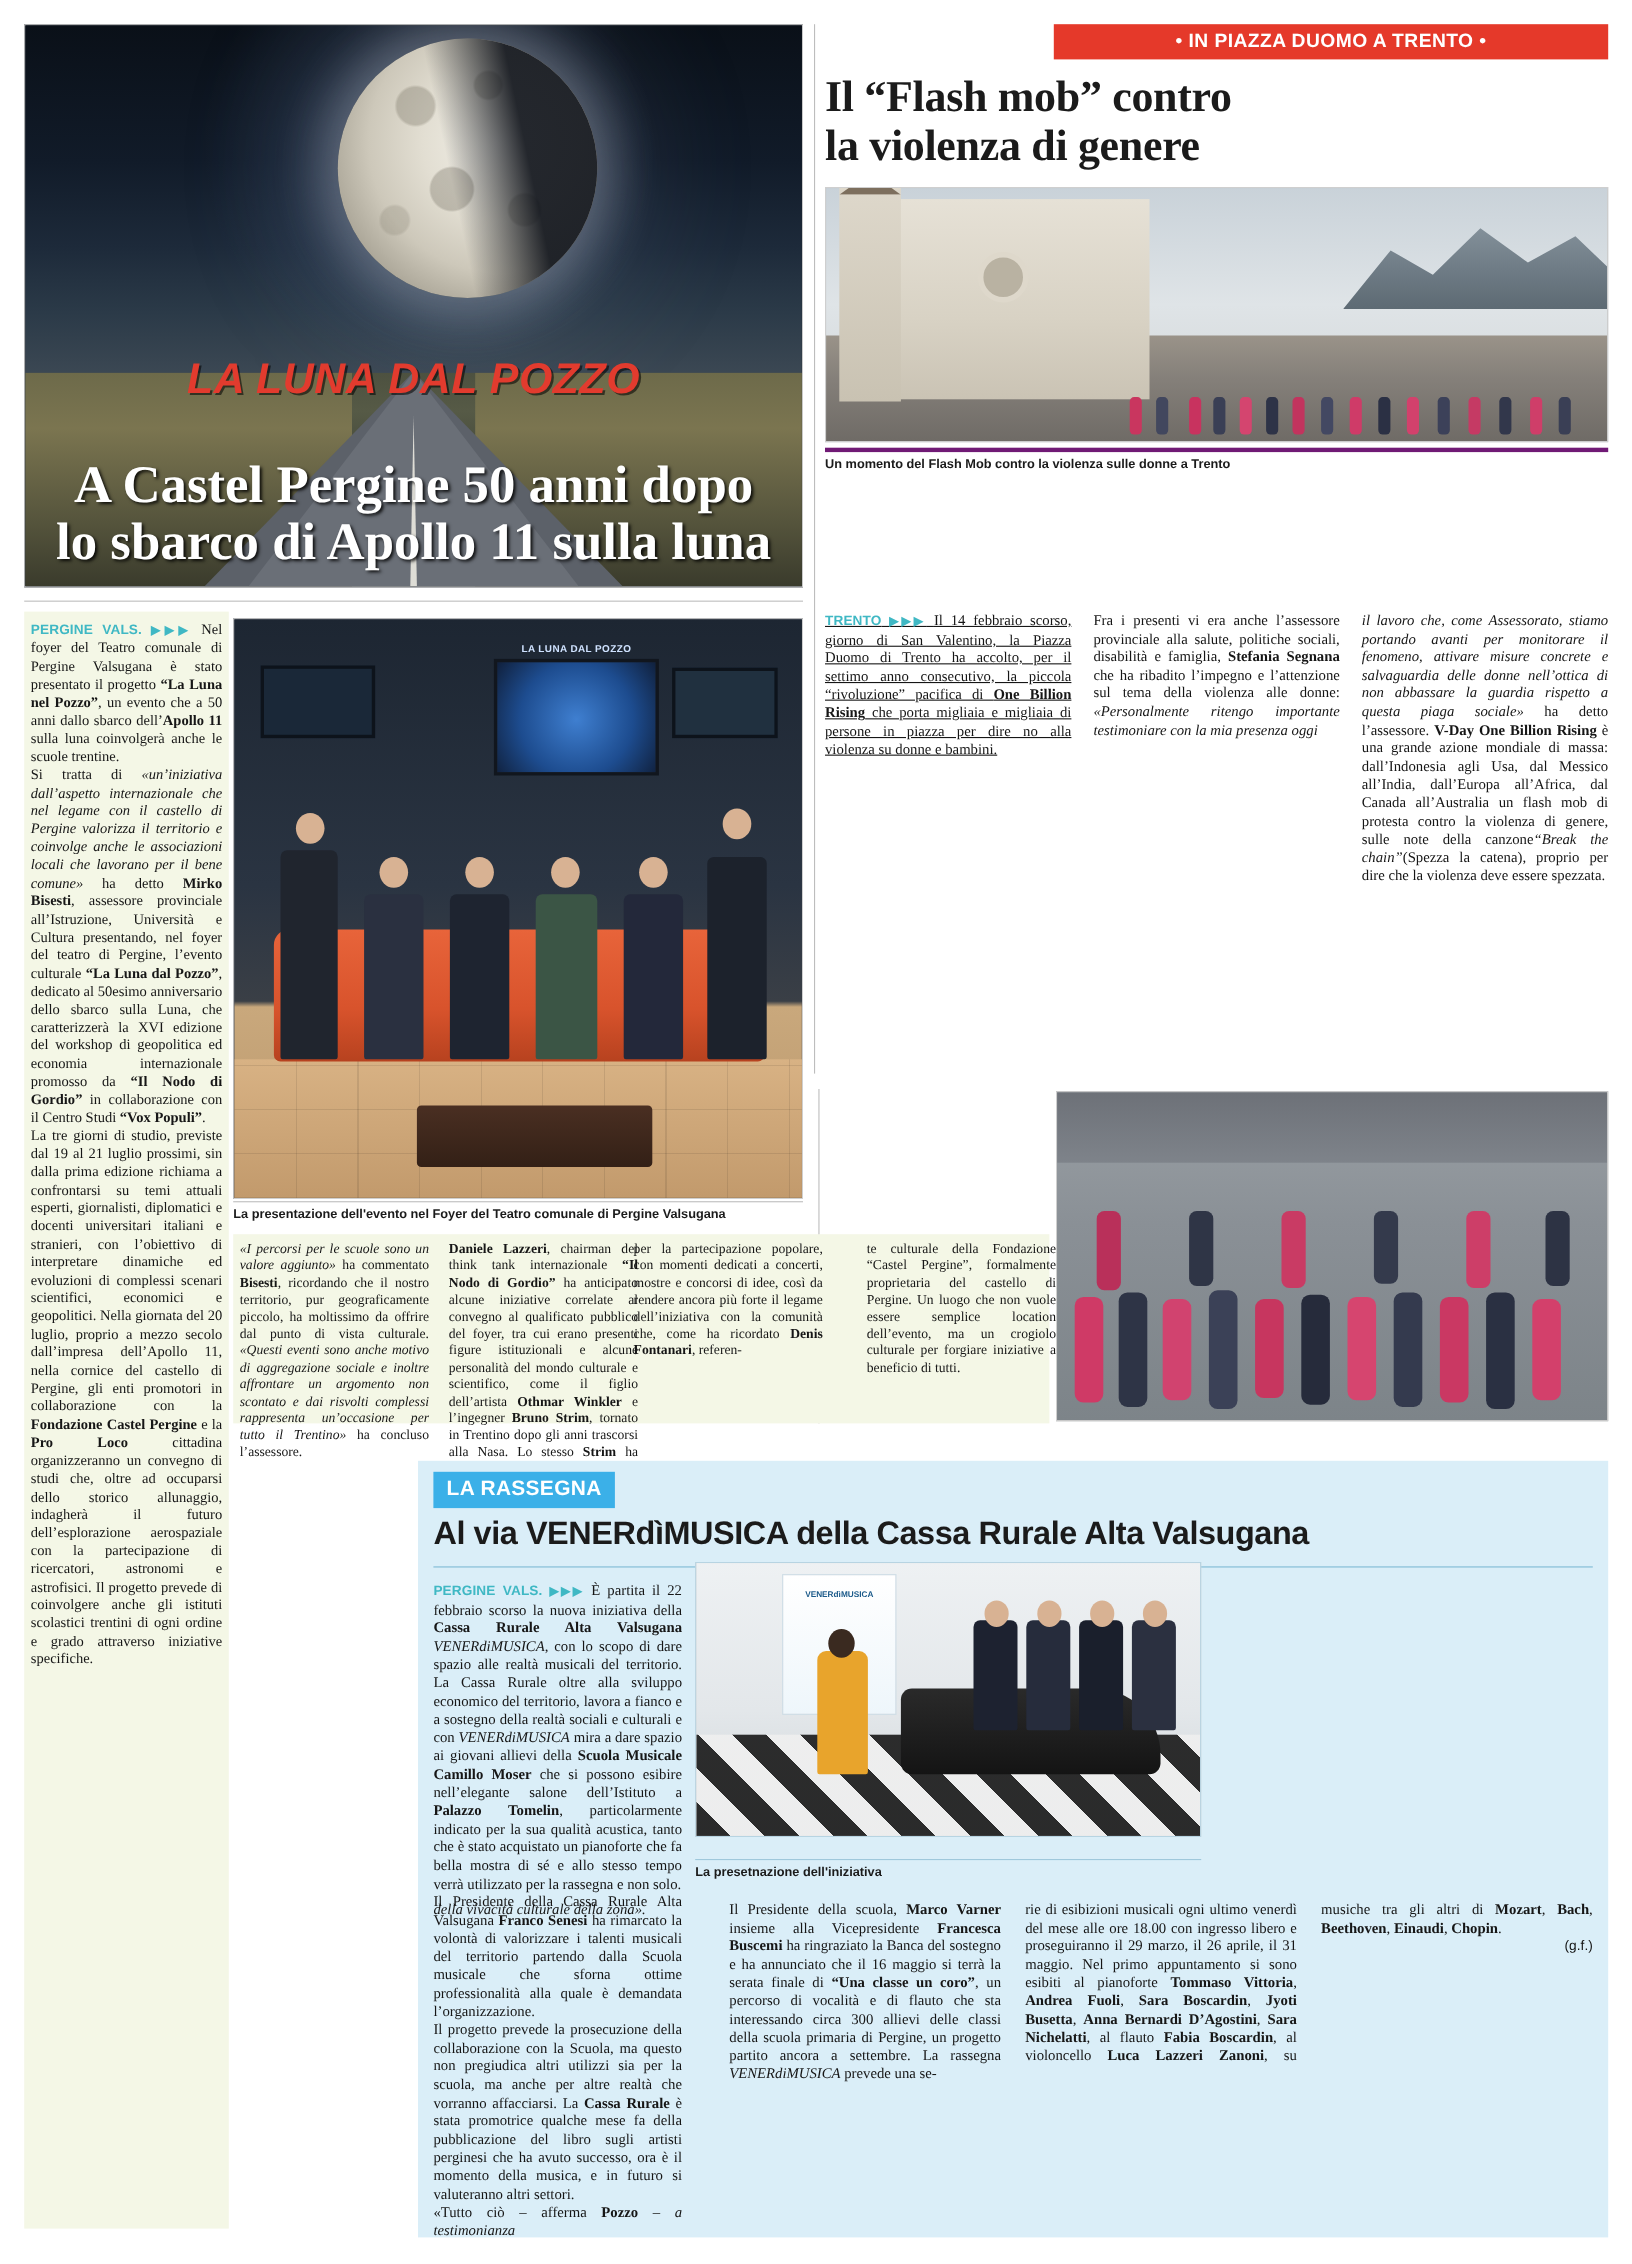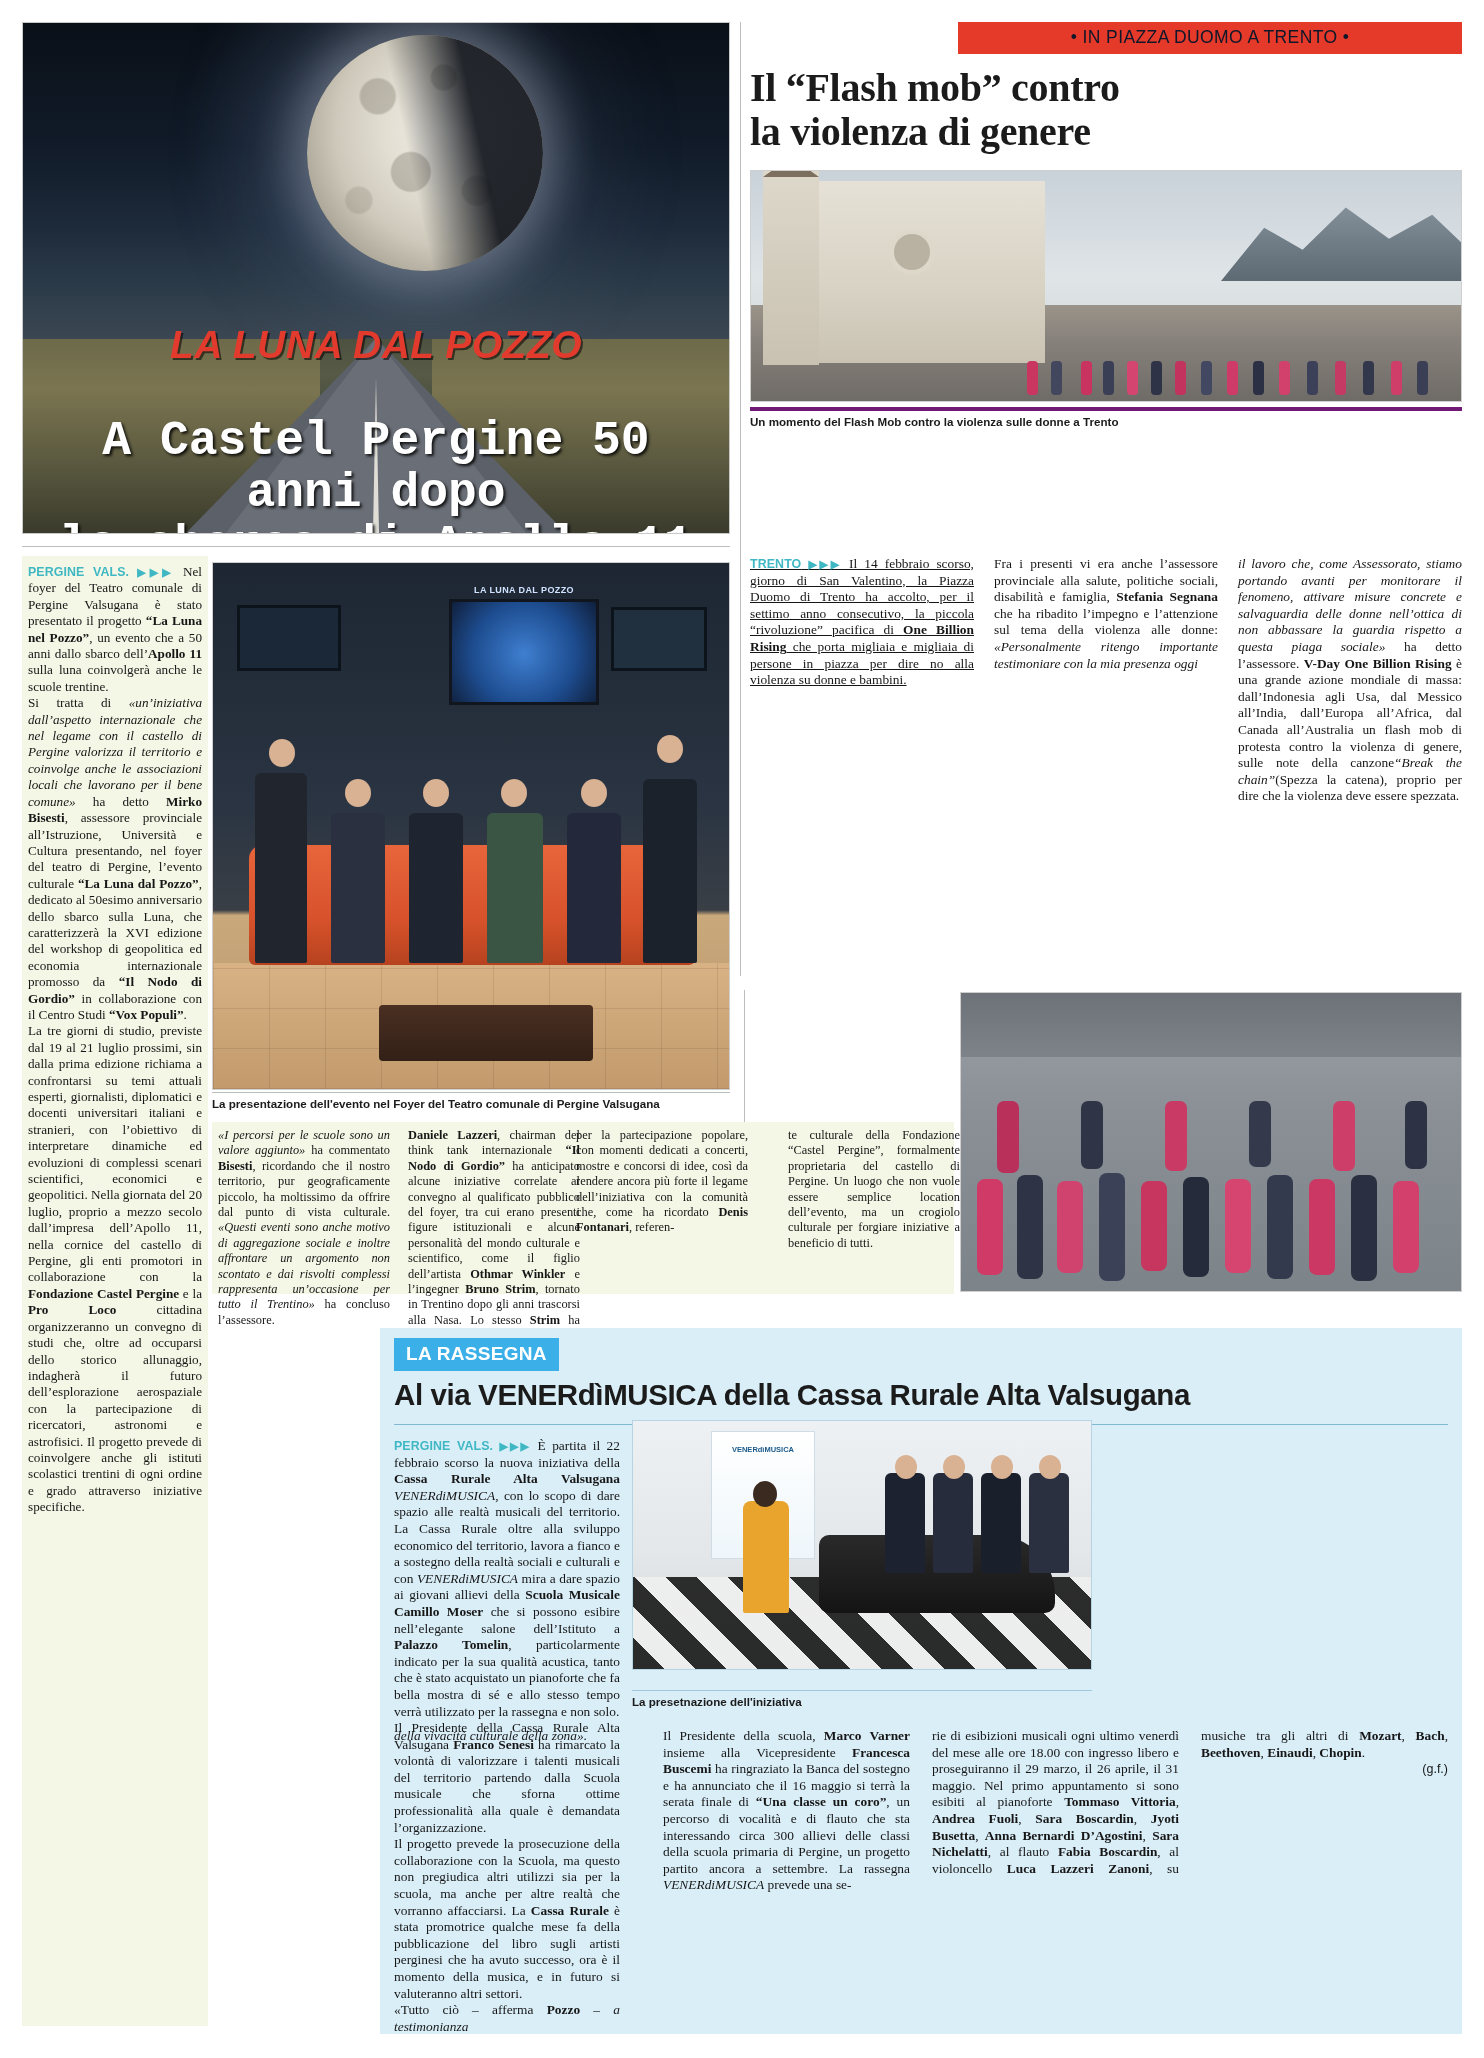--- a/index.html
+++ b/index.html
@@ -109,38 +109,38 @@
     text-align:center;
     font-family:"Liberation Sans", sans-serif;
     font-weight:bold; font-style:italic;
     font-size:39px; letter-spacing:.5px;
     color:#e23b2e;
     text-shadow: 2px 2px 0 rgba(0,0,0,.55);
   }
   .hero-title {
     position:absolute; left:26px; right:26px; top:392px;
     text-align:center;
-    font-family:Liberation Mono, monospace;
+    font-family:Liberation Serif, serif;
     font-weight:bold;
     font-size:48px; line-height:52px;
     color:#ffffff;
     text-shadow: 2px 2px 3px rgba(0,0,0,.85);
   }
 
   
   .vrule { position:absolute; width:1px; background:#bdbdbd; }
   .hrule { position:absolute; height:1px; background:#bdbdbd; }
 
   
   .tr-block { position:absolute; left:750px; top:22px; width:712px; }
   .red-band {
     background:#e5392a;
-    color:#0f172a;
+    color:#ffffff;
     font-family:"Liberation Sans", sans-serif;
-    font-weight:normal;
+    font-weight:bold;
     font-size:17.5px;
     letter-spacing:.4px;
     text-align:center;
     padding:5px 0 6px 0;
     margin-left:208px;
   }
   .tr-head {
     font-family:"Liberation Serif", serif;
     font-weight:bold;
     font-size:40px; line-height:44px;

